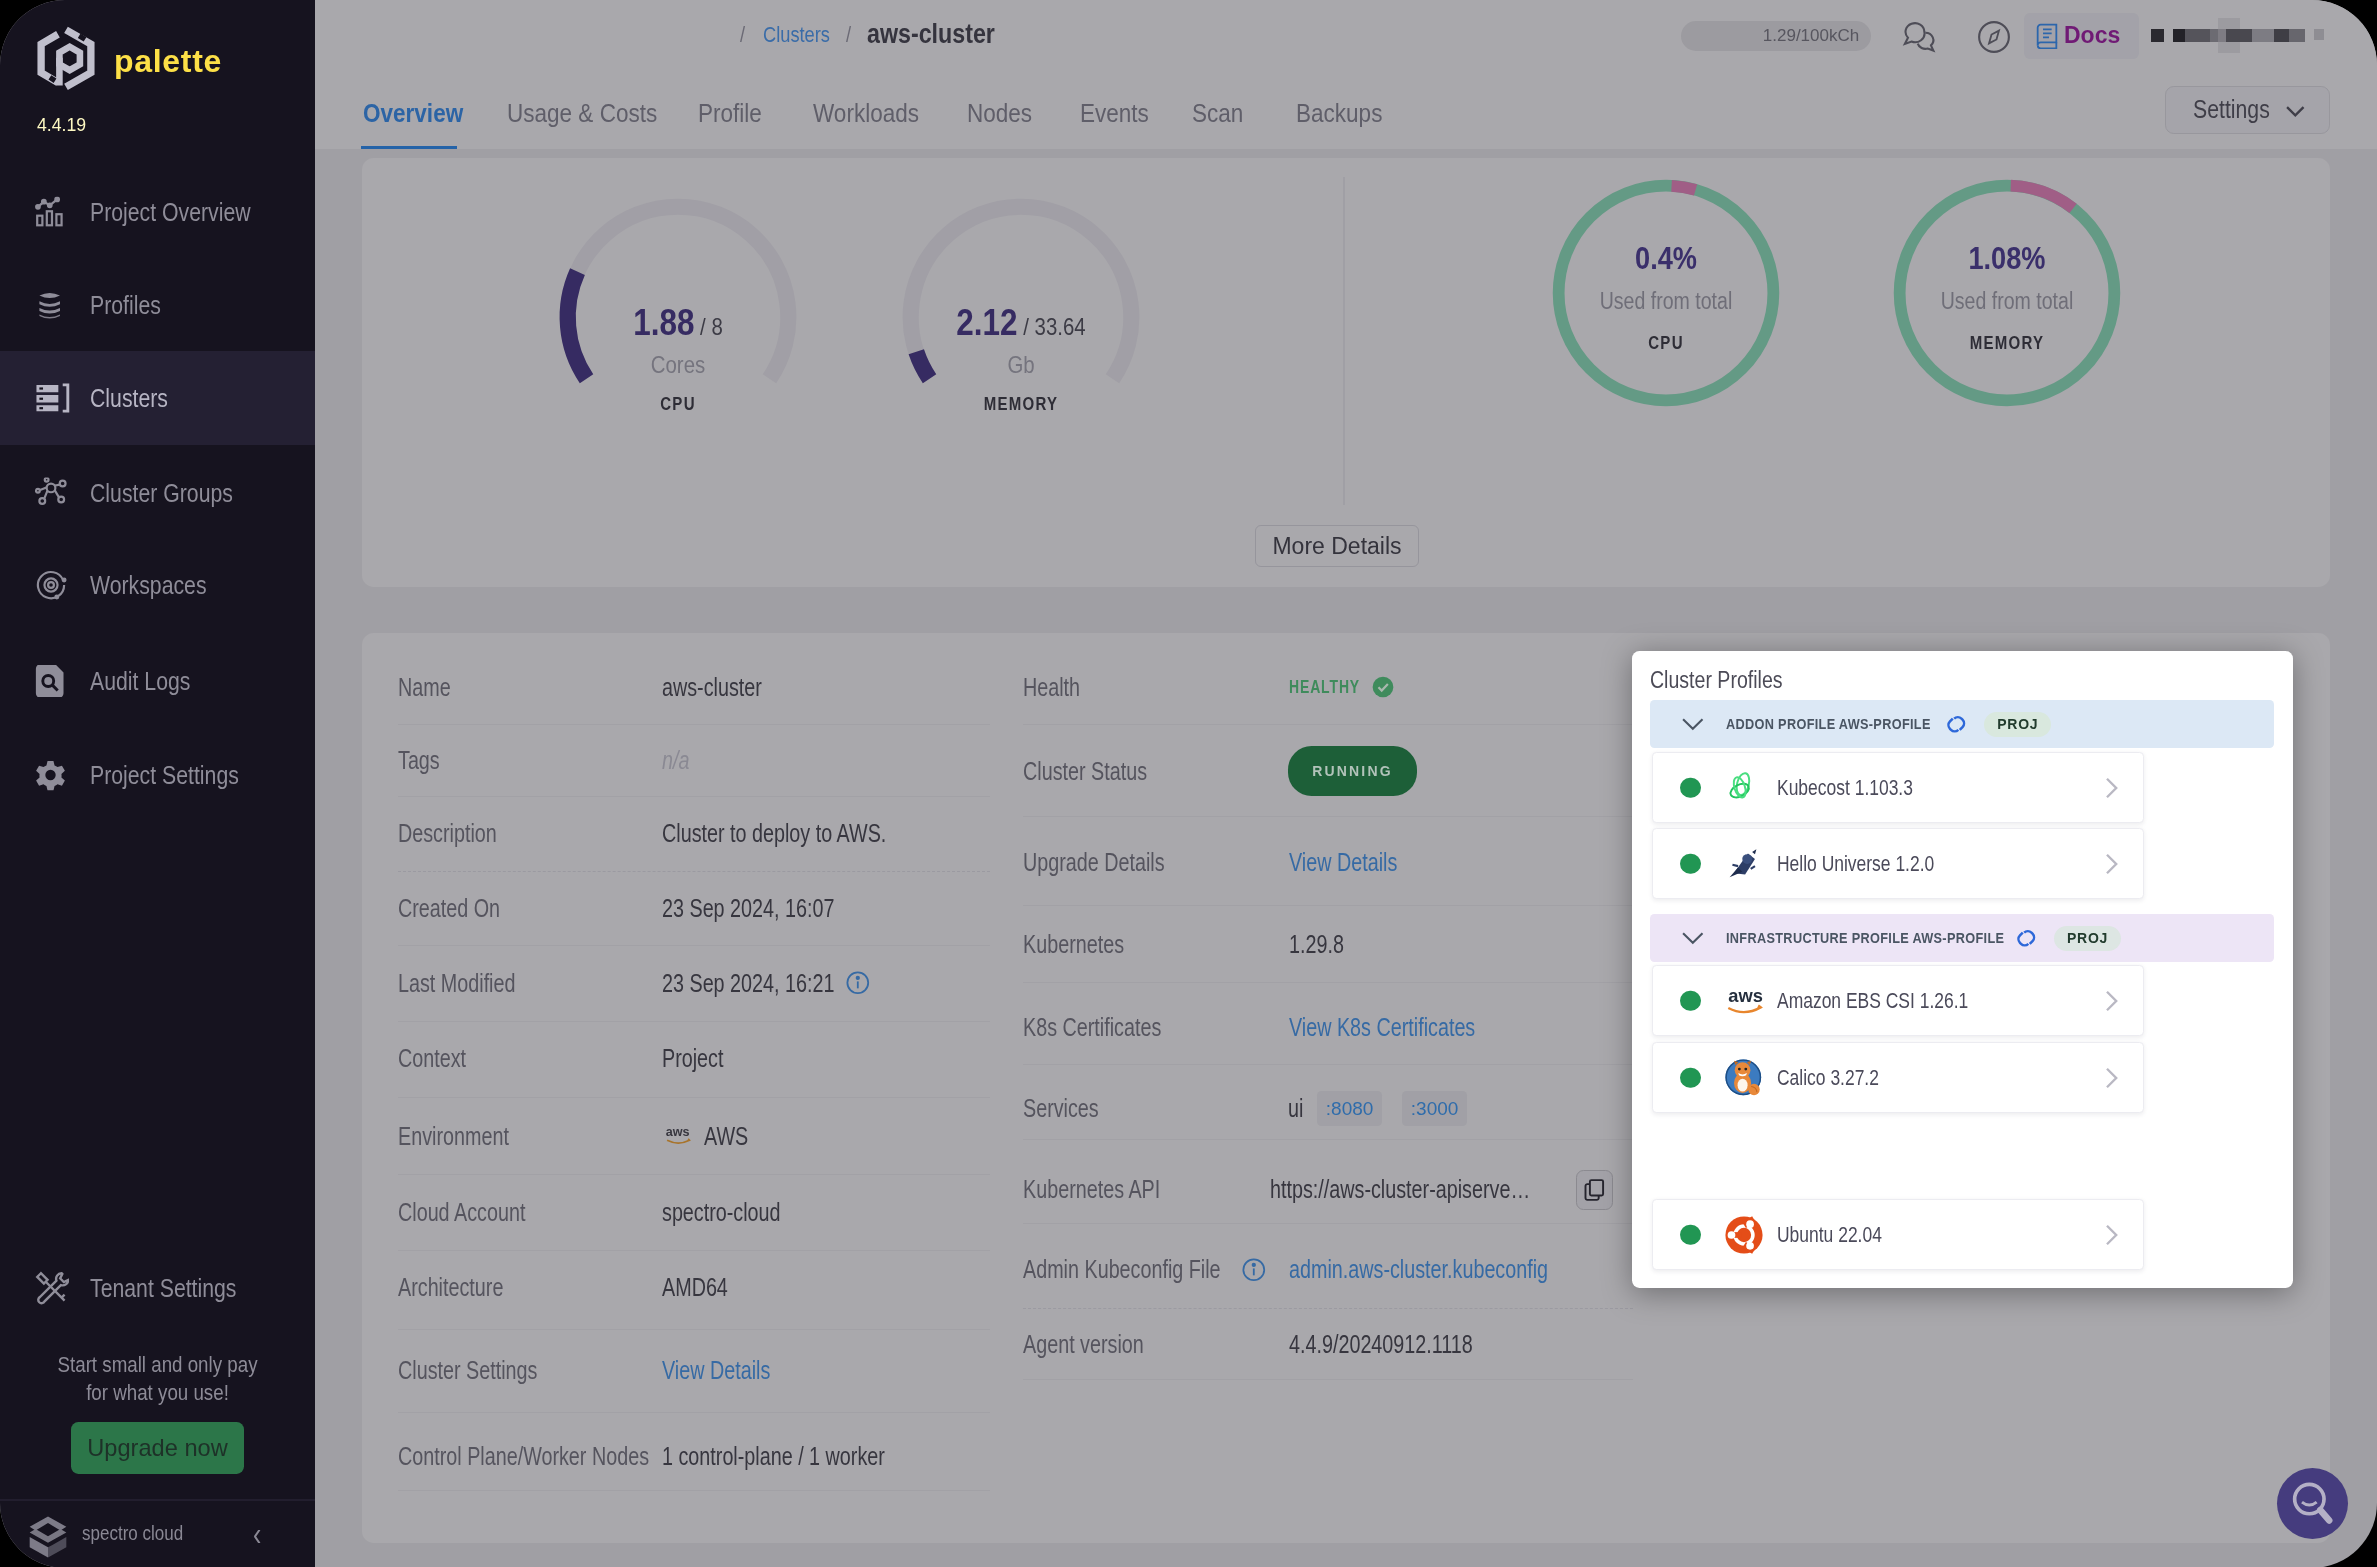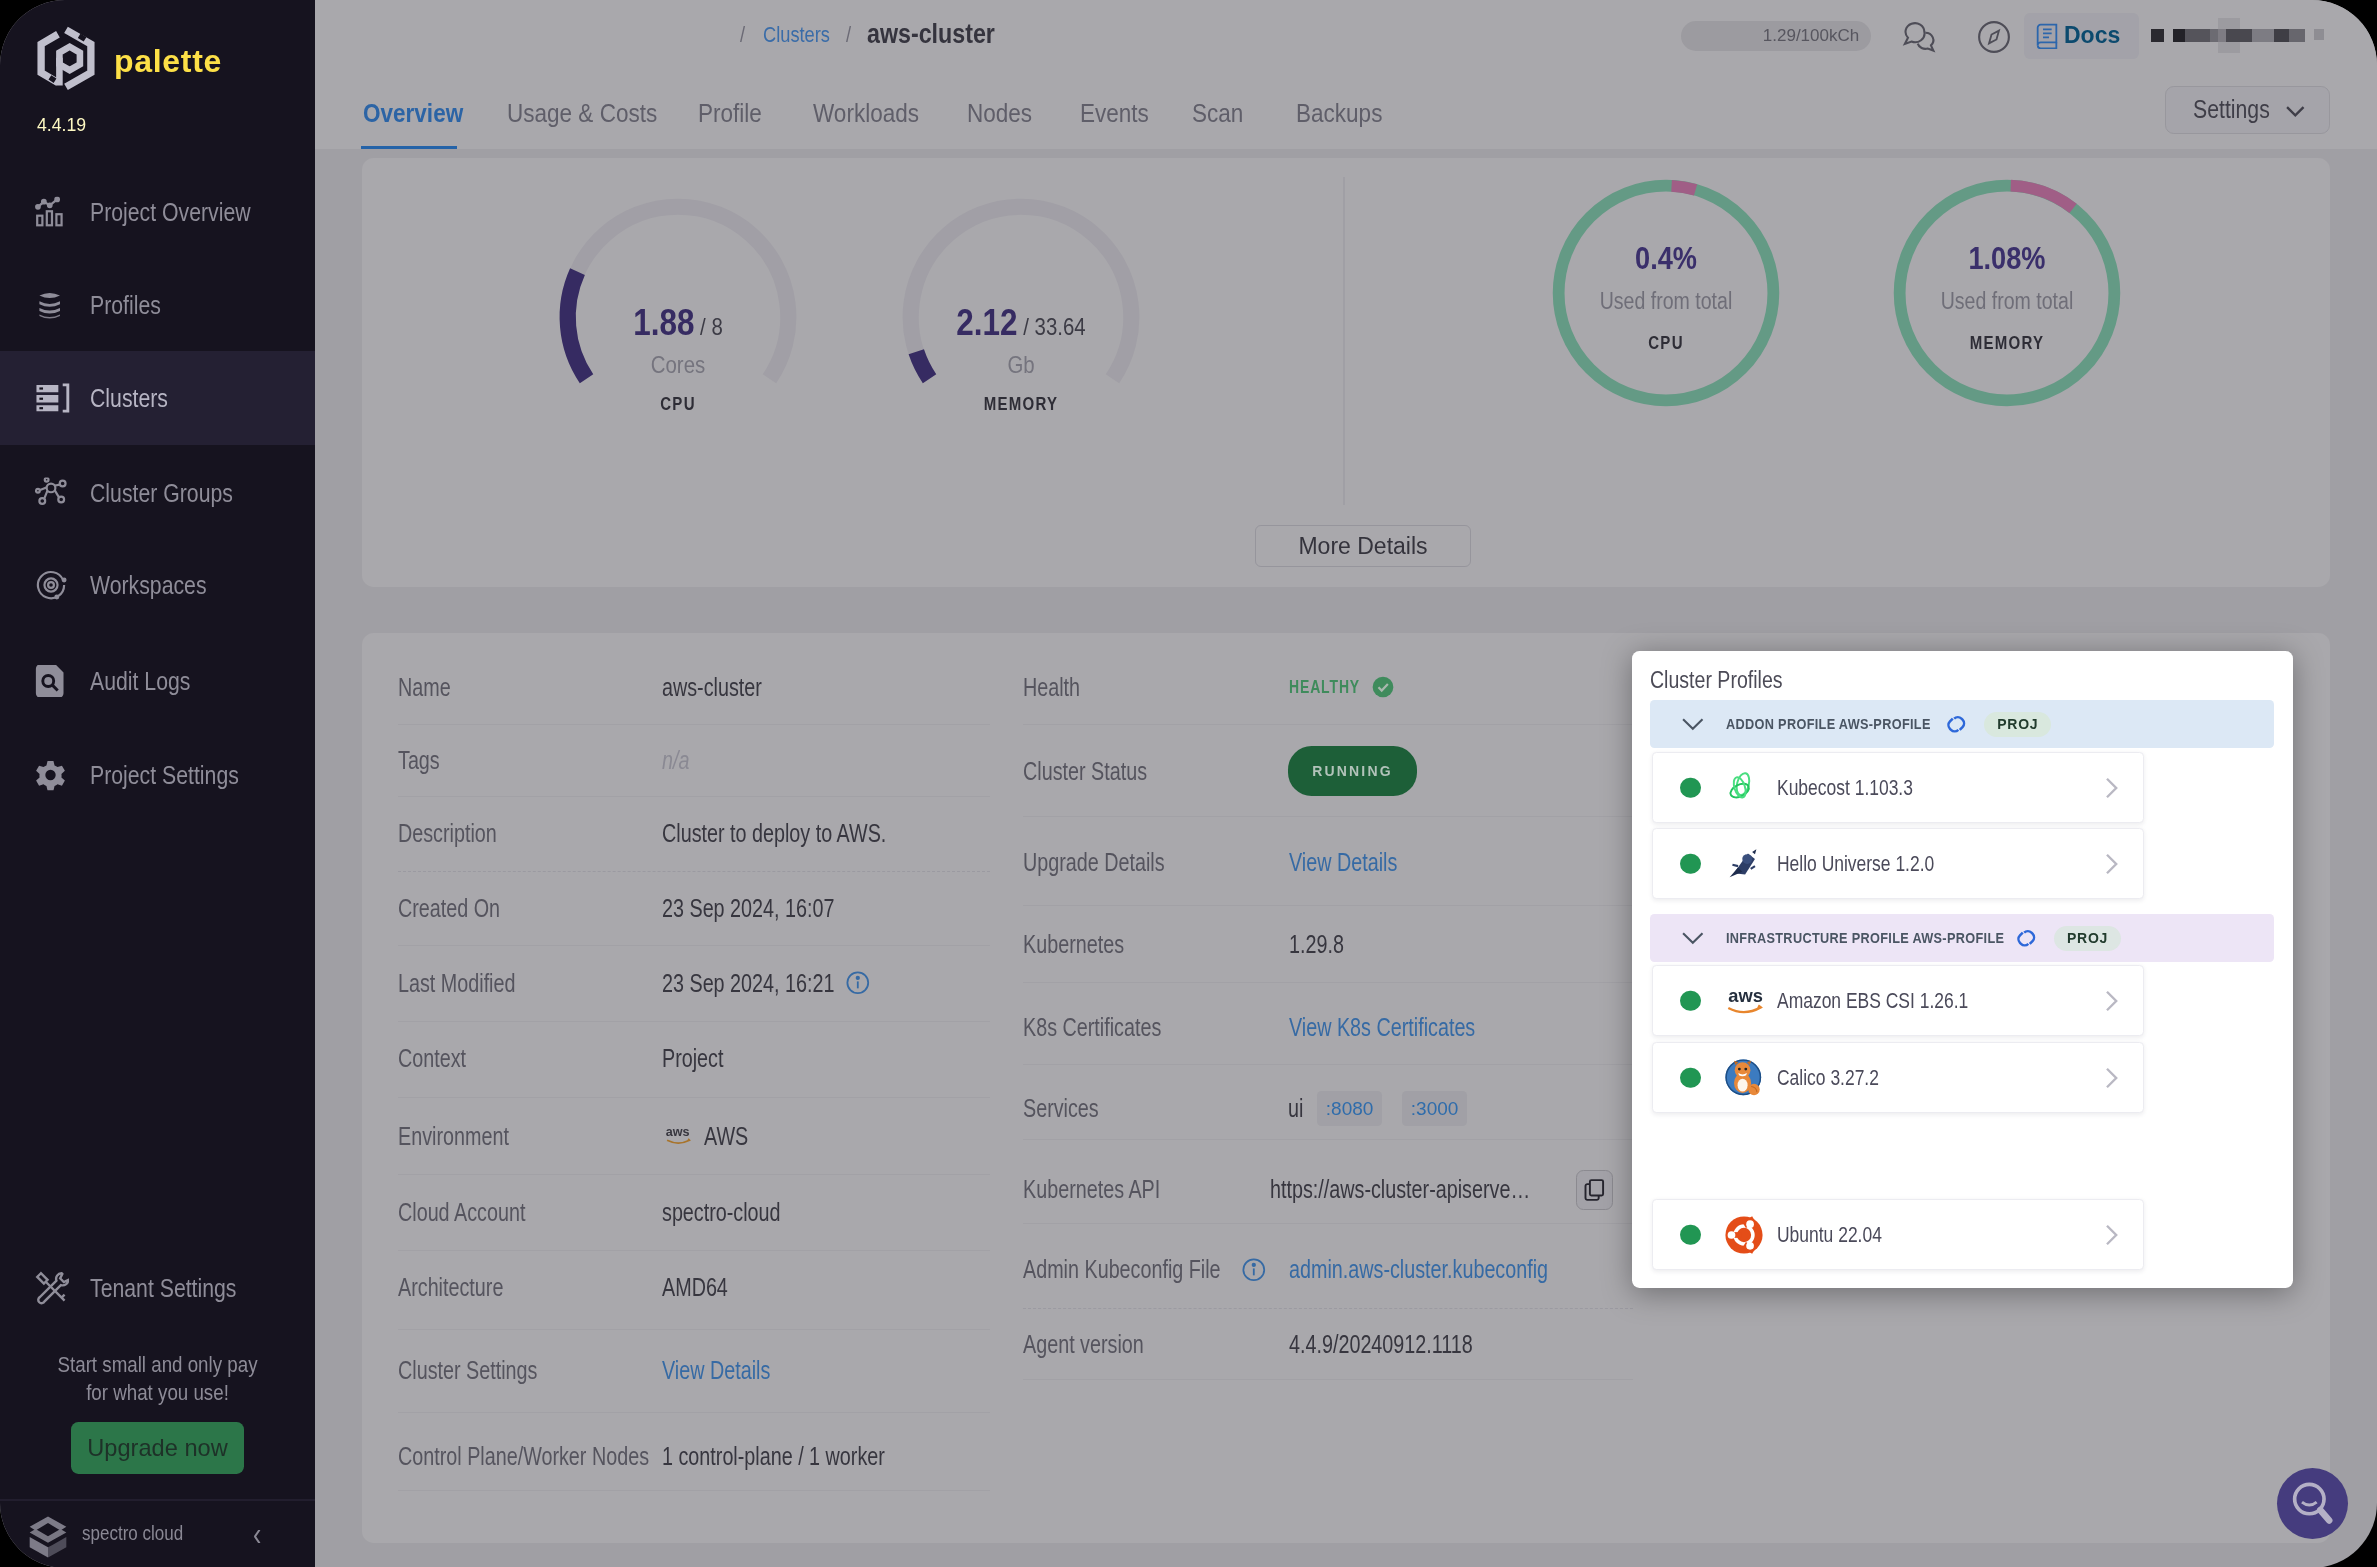--- a/index.html
+++ b/index.html
@@ -24,36 +24,36 @@
 .hdr{position:absolute;left:315px;top:0;width:2062px;height:149px;background:#a9a8ac}
 .defbox{position:absolute;left:48px;top:12.5px;width:348px;height:46px;background:#9e9da2;border-radius:5.9px}
 .defbox .txt{position:absolute;left:57px;top:9.6px;font-size:24px;color:#4a4954;transform:scaleX(.85);transform-origin:left center}
 .defbox svg{position:absolute}
 .crumb{position:absolute;top:22px;font-size:22px;color:#6b6a75;transform:scaleX(.83);transform-origin:left center;white-space:nowrap}
 .tab{position:absolute;top:98px;font-size:26.5px;color:#5f5e69;font-weight:500;white-space:nowrap;transform:scaleX(.85);transform-origin:left center}
 .tab.on{color:#2c64a5;font-weight:700}
 .tabline{position:absolute;left:46px;top:146px;width:96px;height:2.9px;background:#2563a8}
 .pill{position:absolute;left:1366px;top:20.6px;width:190px;height:30px;border-radius:15.5px;background:#9c9ba0;color:#57565f;font-size:17px;text-align:right;line-height:30px;padding-right:11.8px}
 .docsbox{position:absolute;left:1709px;top:12.5px;width:115px;height:46px;background:#a3a2a9;border-radius:5.9px}
-.docsbox span{position:absolute;left:40px;top:9.6px;font-size:23px;font-weight:700;color:#0c4a6e}
+.docsbox span{position:absolute;left:40px;top:9.6px;font-size:23px;font-weight:700;color:#701a75}
 .setbtn{position:absolute;left:1850px;top:86px;width:165px;height:48px;background:#a5a4aa;border:1.5px solid #98979d;border-radius:8.8px;color:#3f3e48;font-size:25px}
 .setbtn span{position:absolute;left:26.5px;top:8px;transform:scaleX(.85);transform-origin:left top;display:inline-block}
 .cens{position:absolute;background:#4a4950}
 
 .card{position:absolute;background:#a9a8ac;border-radius:11.8px}
 .vdiv{position:absolute;left:981px;top:19px;width:1.5px;height:328px;background:#a09fa5}
 .gauge{position:absolute;width:250px;height:250px}
 .gtxt{position:absolute;width:250px;text-align:center;white-space:nowrap;transform:scaleX(.85)}
 .num{font-size:37px;font-weight:700;color:#362b62}
 .den{font-size:24px;color:#3c3b45}
 .cores{font-size:24px;color:#75747e}
 .glab{font-size:17.7px;font-weight:700;color:#2e2d36;letter-spacing:1.5px}
 .pct{font-size:32px;font-weight:700;color:#3a2f6b}
 .uft{font-size:23px;color:#6f6e78}
-.mdbtn{position:absolute;left:893px;top:367px;width:216px;height:42px;border:1.5px solid #96959c;border-radius:5.9px;font-size:23px;color:#34333c;text-align:center;line-height:40px}
+.mdbtn{position:absolute;left:893px;top:367px;width:164px;height:42px;border:1.5px solid #96959c;border-radius:5.9px;font-size:23px;color:#34333c;text-align:center;line-height:40px}
 
 .lbl{position:absolute;font-size:25px;color:#55545e;transform:translateY(-50%) scaleX(.79);transform-origin:left center;white-space:nowrap}
 .val{position:absolute;font-size:25px;color:#37363f;transform:translateY(-50%) scaleX(.79);transform-origin:left center;white-space:nowrap}
 .vlink{position:absolute;font-size:25px;color:#366aa4;transform:translateY(-50%) scaleX(.79);transform-origin:left center;white-space:nowrap}
 .hdiv{position:absolute;height:0.7px;background:#a2a1a6}
 .hdash{position:absolute;height:0;border-top:1.5px dashed #9b9aa1}
 .runbtn{position:absolute;left:926px;top:113px;width:129px;height:50px;border-radius:23.6px;background:#1d5f38;color:#b2c3ba;font-size:14px;font-weight:700;letter-spacing:2.2px;text-align:center;line-height:50px}
 .chip{position:absolute;height:35px;background:#a1a0a6;border-radius:4.4px;color:#2f6cab;font-size:19px;line-height:35px;padding:0 8.8px}
 .copybtn{position:absolute;left:1214px;top:537px;width:37px;height:40px;border:1.5px solid #8b8a90;border-radius:7.4px;background:#a3a2a8}
 

